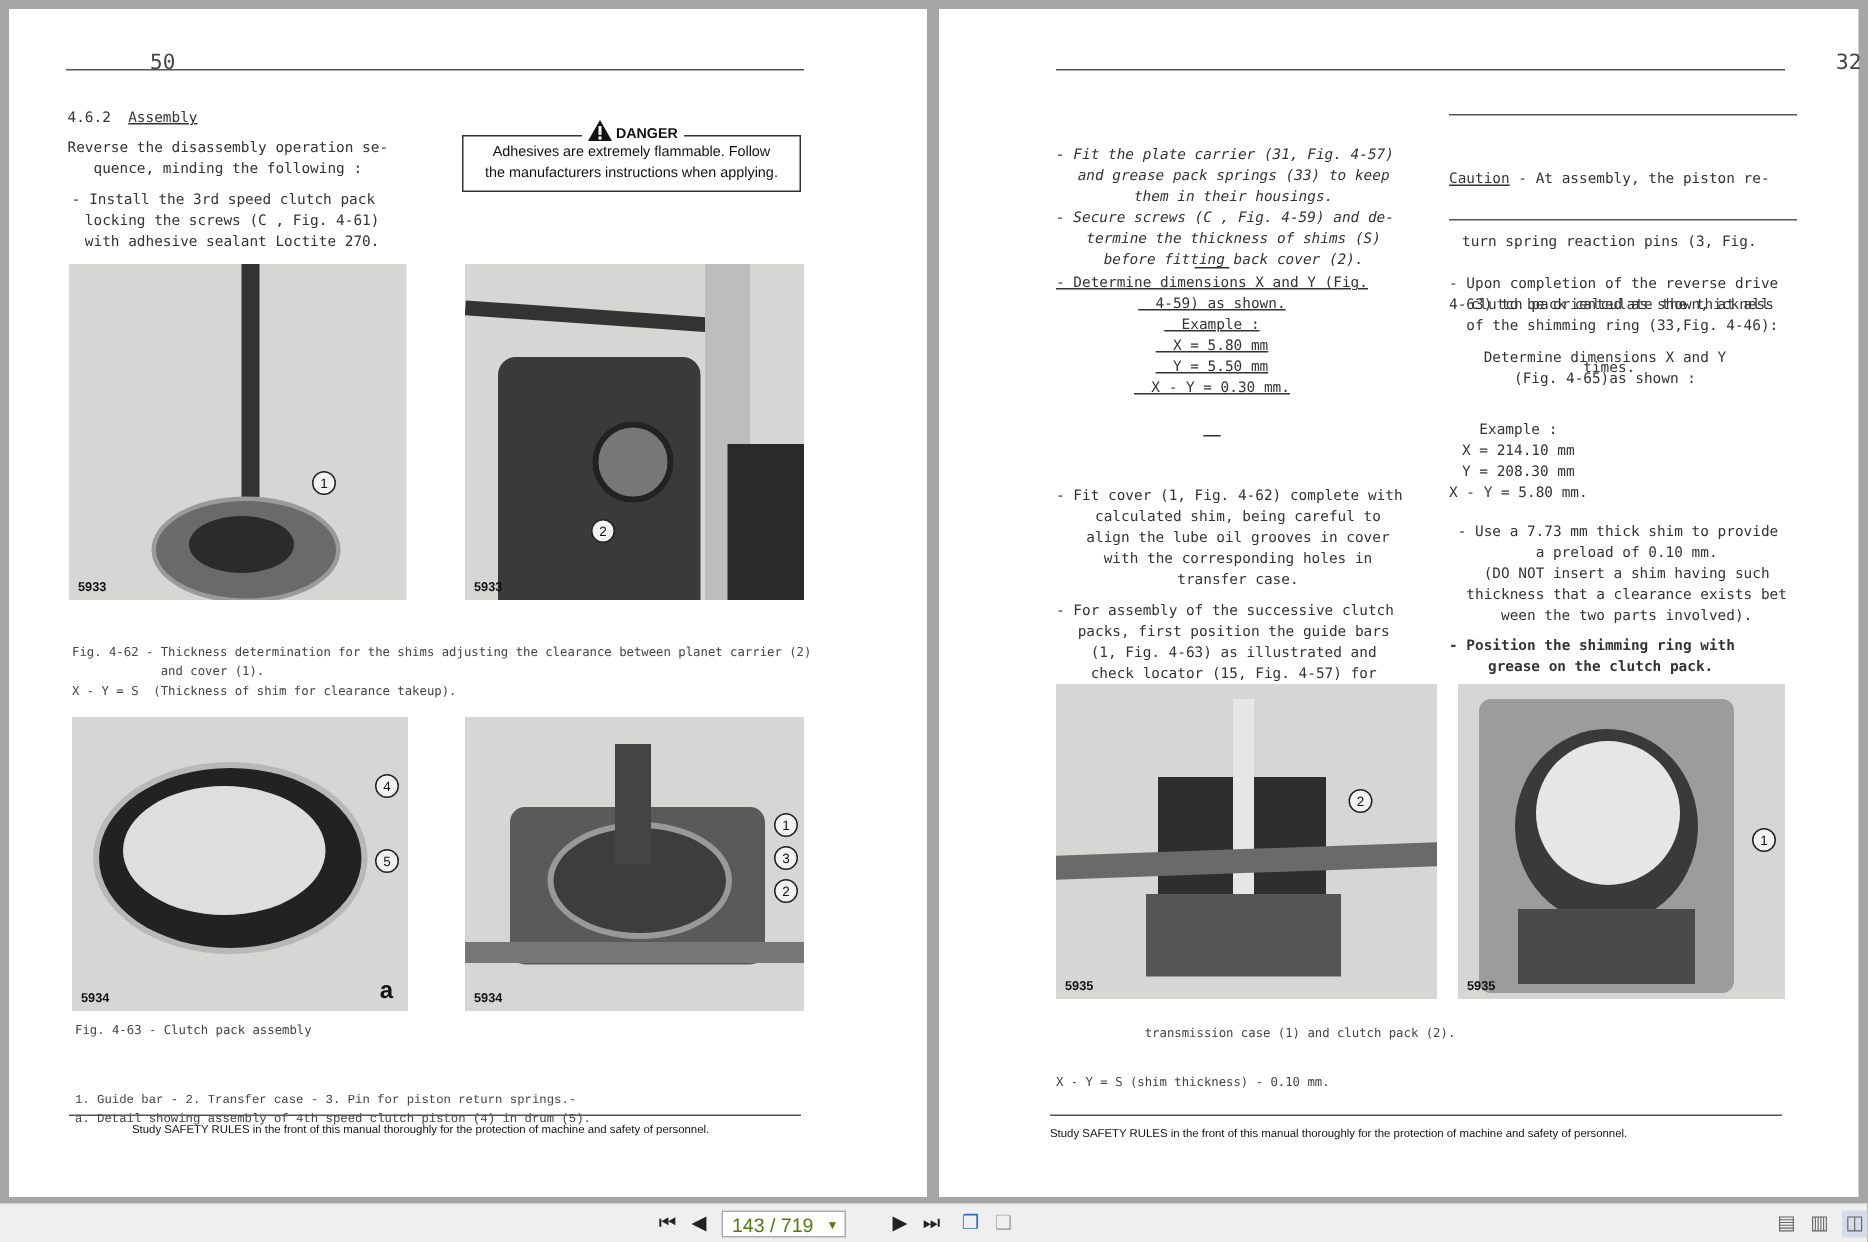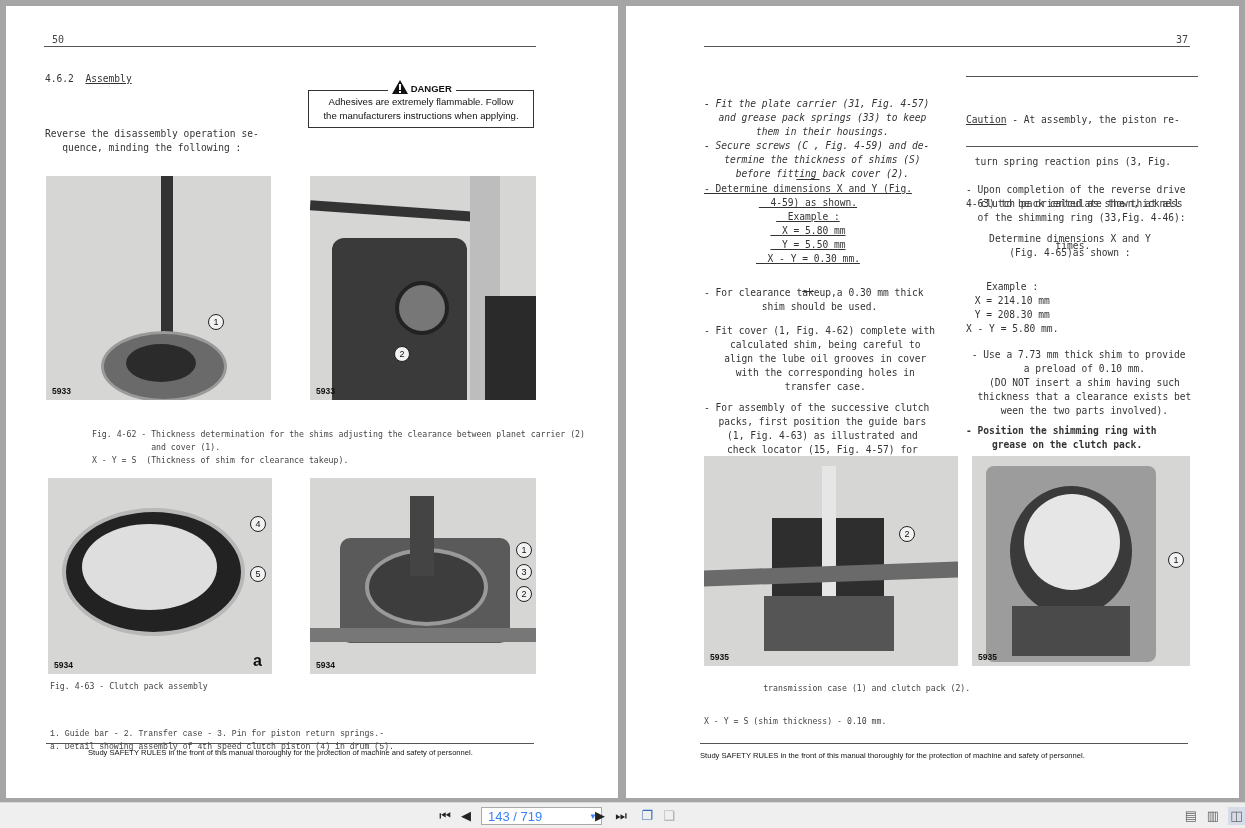--- a/index.html
+++ b/index.html
@@ -1,45 +1,46 @@
 <!DOCTYPE html>
 <html><head>
 <meta charset="utf-8">
 <style>
   html, body { margin:0; padding:0; }
   body { width:1245px; height:828px; background:#a5a5a5; position:relative; overflow:hidden; font-family:"DejaVu Sans Mono", monospace; color:#333; }
   .page { position:absolute; top:6px; background:#fff; height:792px; }
   #page-left { left:6px; width:612px; }
   #page-right { left:626px; width:613px; }
   .abs { position:absolute; }
-  .pnum { font-size:10px; color:#444; }
+  .pnum { font-size:14px; color:#444;margin-left:48px; }
   .rule { position:absolute; height:1px; background:#555; }
   .t { font-size:9.6px; line-height:14px; color:#333; white-space:pre;text-align:center; }
   .cap { font-size:8.2px; line-height:13px; color:#444; white-space:pre; }
   .foot { font-family:"Liberation Sans", sans-serif; font-size:7.6px; color:#111; white-space:pre; }
   .u { text-decoration:underline; }
   .danger-box { position:absolute; border:1px solid #333; font-family:"Liberation Sans", sans-serif; font-size:9.6px; color:#111; text-align:center; line-height:14px; padding:4px 4px; }
   .danger-title { position:absolute; font-family:"Liberation Sans", sans-serif; font-size:9.5px; font-weight:bold; background:#fff; padding:0 4px; color:#111; }
   .photo { position:absolute; background:#d6d6d4; overflow:hidden; }
   .photo .code { position:absolute; bottom:4px; left:6px; font-family:"Liberation Sans", sans-serif; font-size:8.5px; font-weight:bold; color:#111; }
   .callout { position:absolute; width:14px; height:14px; border:1px solid #222; border-radius:50%; background:#f2f2f2; font-family:"Liberation Sans", sans-serif; font-size:9px; line-height:14px; text-align:center; color:#111; }
   .toolbar { position:absolute; left:0; top:802px; width:1245px; height:26px; background:#efefef; border-top:1px solid #d8d8d8; }
   .tb-btn { position:absolute; top:4px; height:18px; font-size:13px; line-height:18px; color:#222; font-family:"DejaVu Sans", sans-serif; text-align:center; cursor:pointer; }
-  .page-select { position:absolute; left:481px; top:4px; width:121px; height:18px; background:#fff; border:1px solid #aaa; font-family:"Liberation Sans", sans-serif; font-size:13px; line-height:18px; box-sizing:border-box; padding-left:6px; color:#3b82f6; }
+  .page-select { position:absolute; left:481px; top:4px; width:83px; height:18px; background:#fff; border:1px solid #aaa; font-family:"Liberation Sans", sans-serif; font-size:13px; line-height:18px; box-sizing:border-box; padding-left:6px; color:#4d7c0f; }
   .page-select .caret { position:absolute; right:4px; top:0; font-size:8px; }
 </style>
 </head>
 <body>
 
 <div class="page" id="page-left">
   <div class="abs pnum" style="left:46px;top:28px;">50</div>
   <div class="rule" style="left:38px;top:40px;width:492px;"></div>
 
   <div class="abs t" style="left:39px;top:66px;"><span>4.6.2</span>  <span class="u">Assembly</span></div>
-  <div class="abs t" style="left:39px;top:86px;margin-top:35px;"><div>Reverse the disassembly operation se-</div><div>quence, minding the following :</div></div>
+  <div class="abs t" style="left:39px;top:86px;"><div>Reverse the disassembly operation se-</div><div>quence, minding the following :</div></div>
+  <div class="abs t" style="left:39px;top:121px;"><div>- Install the 3rd speed clutch pack</div><div>  locking the screws (C , Fig. 4-61)</div><div>  with adhesive sealant Loctite 270.</div></div>
 
   <div class="danger-box" style="left:302px;top:84px;width:216px;">
     <div>Adhesives are extremely flammable.  Follow</div>
     <div>the manufacturers instructions when applying.</div>
   </div>
   <div class="danger-title" style="left:382px;top:74px;">
     <svg width="16" height="14" viewBox="0 0 16 14" style="vertical-align:-2px">
         <polygon points="8,0 16,14 0,14" fill="#111"></polygon>
         <rect x="7" y="4" width="2" height="6" fill="#fff"></rect>
         <rect x="7" y="11" width="2" height="2" fill="#fff"></rect>
@@ -57,21 +58,21 @@
   <div class="photo" style="left:304px;top:170px;width:226px;height:224px;">
     <div style="position:absolute;left:0;top:30px;width:165px;height:10px;background:#333;transform:rotate(4deg);"></div>
     <div style="position:absolute;left:160px;top:0;width:30px;height:224px;background:#bdbdbd;"></div>
     <div style="position:absolute;left:22px;top:62px;width:135px;height:162px;background:#3a3a3a;border-radius:12px 12px 0 0;"></div>
     <div style="position:absolute;left:85px;top:105px;width:46px;height:46px;border-radius:50%;background:#777;border:4px solid #222;"></div>
     <div style="position:absolute;left:175px;top:120px;width:51px;height:104px;background:#2a2a2a;"></div>
     <div class="callout" style="left:84px;top:170px;">2</div>
     <div class="code">5933</div>
   </div>
 
-  <div class="abs cap" style="left:42px;top:422px;margin-left:44px;"><div>Fig. 4-62 - Thickness determination for the shims adjusting the clearance between planet carrier (2)</div><div>            and cover (1).</div><div>X - Y = S  (Thickness of shim for clearance takeup).</div></div>
+  <div class="abs cap" style="left:42px;top:422px;"><div>Fig. 4-62 - Thickness determination for the shims adjusting the clearance between planet carrier (2)</div><div>            and cover (1).</div><div>X - Y = S  (Thickness of shim for clearance takeup).</div></div>
 
   <div class="photo" style="left:42px;top:472px;width:224px;height:196px;">
     <div style="position:absolute;left:14px;top:30px;width:175px;height:120px;border-radius:50%;background:#222;border:4px solid #b8b8b8;"></div>
     <div style="position:absolute;left:34px;top:46px;width:135px;height:86px;border-radius:50%;background:#dedede;"></div>
     <div class="callout" style="left:202px;top:38px;">4</div>
     <div class="callout" style="left:202px;top:88px;">5</div>
     <div class="code">5934</div>
     <div style="position:absolute;right:10px;bottom:4px;font-family:'Liberation Sans',sans-serif;font-weight:bold;font-size:16px;color:#111;">a</div>
   </div>
   <div class="photo" style="left:304px;top:472px;width:226px;height:196px;">
@@ -86,31 +87,28 @@
   </div>
 
   <div class="abs cap" style="left:44px;top:674px;">Fig. 4-63 - Clutch pack assembly</div>
   <div class="abs cap" style="left:44px;top:721px;font-family:Liberation Mono, monospace;"><div>1. Guide bar - 2. Transfer case - 3. Pin for piston return springs.-</div><div>a. Detail showing assembly of 4th speed clutch piston (4) in drum (5).</div></div>
 
   <div class="rule" style="left:40px;top:737px;width:488px;"></div>
   <div class="abs foot" style="left:82px;top:742px;">Study SAFETY RULES in the front of this manual thoroughly for the protection of machine and safety of personnel.</div>
 </div>
 
 <div class="page" id="page-right">
-  <div class="abs pnum" style="left:550px;top:28px;">37</div>
+  <div class="abs pnum" style="left:550px;top:28px;">32</div>
   <div class="rule" style="left:78px;top:40px;width:486px;"></div>
 
   <div class="abs t" style="left:78px;top:63px;font-style:italic;">
     <div>- Fit the plate carrier (31, Fig. 4-57)</div><div>  and grease pack springs (33) to keep</div><div>  them in their housings.</div><div>- Secure screws (C , Fig. 4-59) and de-</div><div>  termine the thickness of shims (S)</div><div>  before fitting back cover (2).</div>
   </div>
   <div class="abs t" style="left:78px;top:148px;text-decoration:underline;">
     <div>- Determine dimensions X and Y (Fig.</div><div>  4-59) as shown.</div><div>  Example :</div><div>  X = 5.80 mm</div><div>  Y = 5.50 mm</div><div>  X - Y = 0.30 mm.</div>
-  </div>
-  <div class="abs t" style="left:78px;top:252px;">
-    <div>- For clearance takeup,a 0.30 mm thick</div><div>  shim should be used.</div>
   </div>
   <div class="abs t" style="left:78px;top:290px;">
     <div>- Fit cover (1, Fig. 4-62) complete with</div><div>  calculated shim, being careful to</div><div>  align the lube oil grooves in cover</div><div>  with the corresponding holes in</div><div>  transfer case.</div>
   </div>
   <div class="abs t" style="left:78px;top:367px;">
     <div>- For assembly of the successive clutch</div><div>  packs, first position the guide bars</div><div>  (1, Fig. 4-63) as illustrated and</div><div>  check locator (15, Fig. 4-57) for</div><div>  proper positioning.</div>
   </div>
 
   <div class="rule" style="left:340px;top:70px;width:232px;"></div>
   <div class="abs t" style="left:340px;top:79px;">

